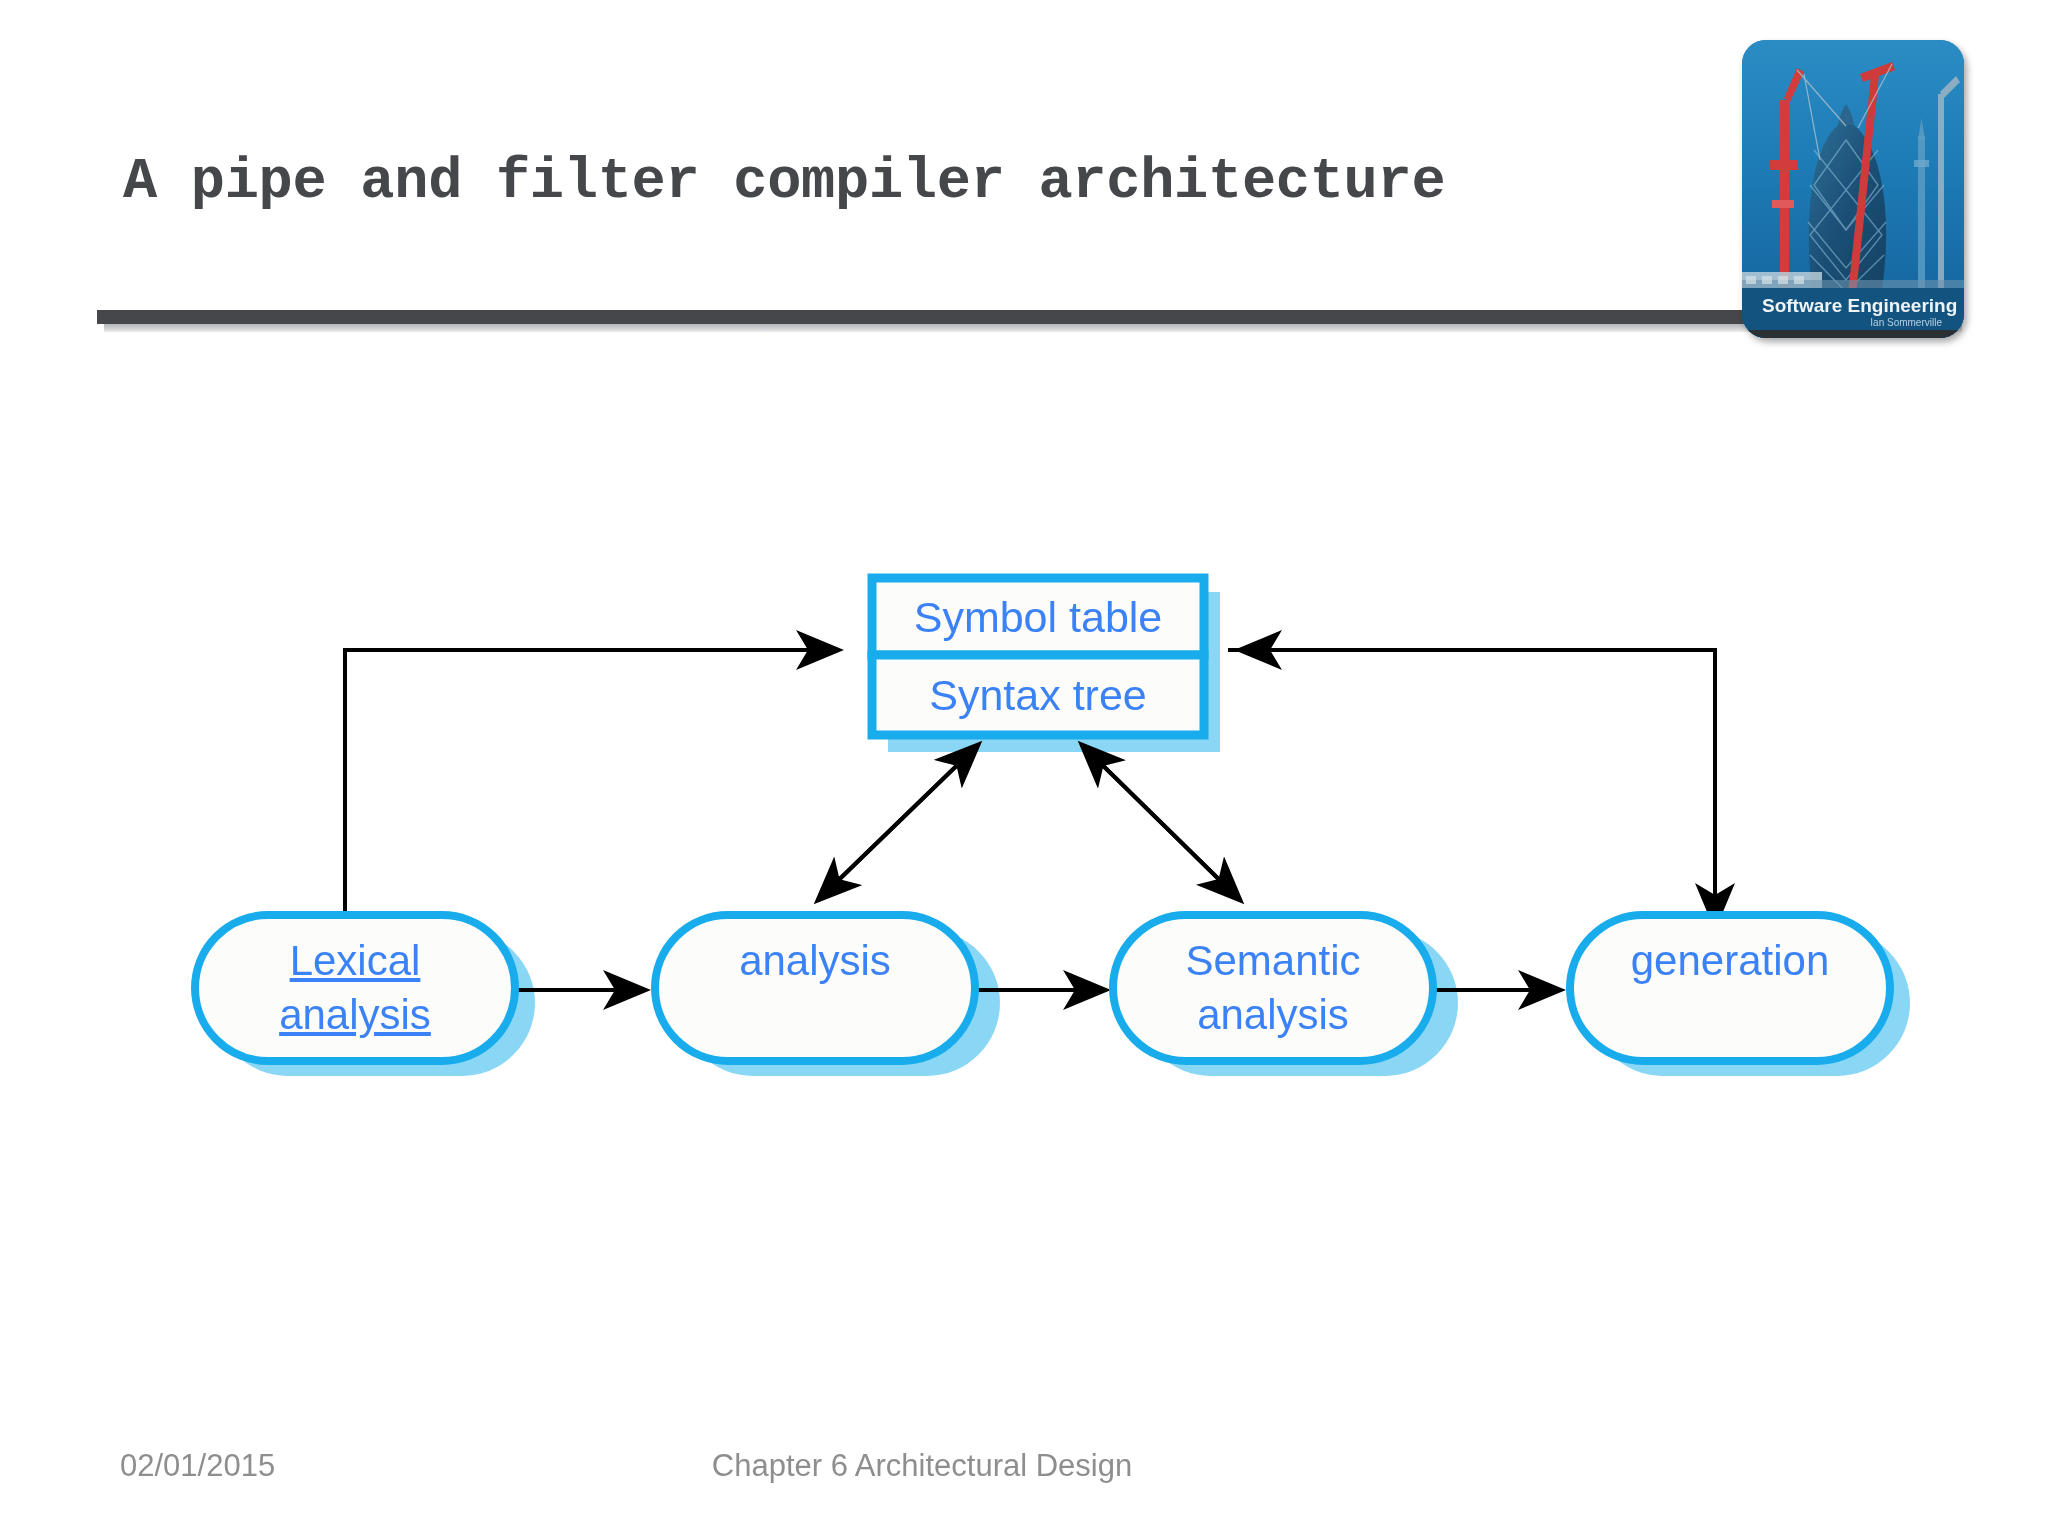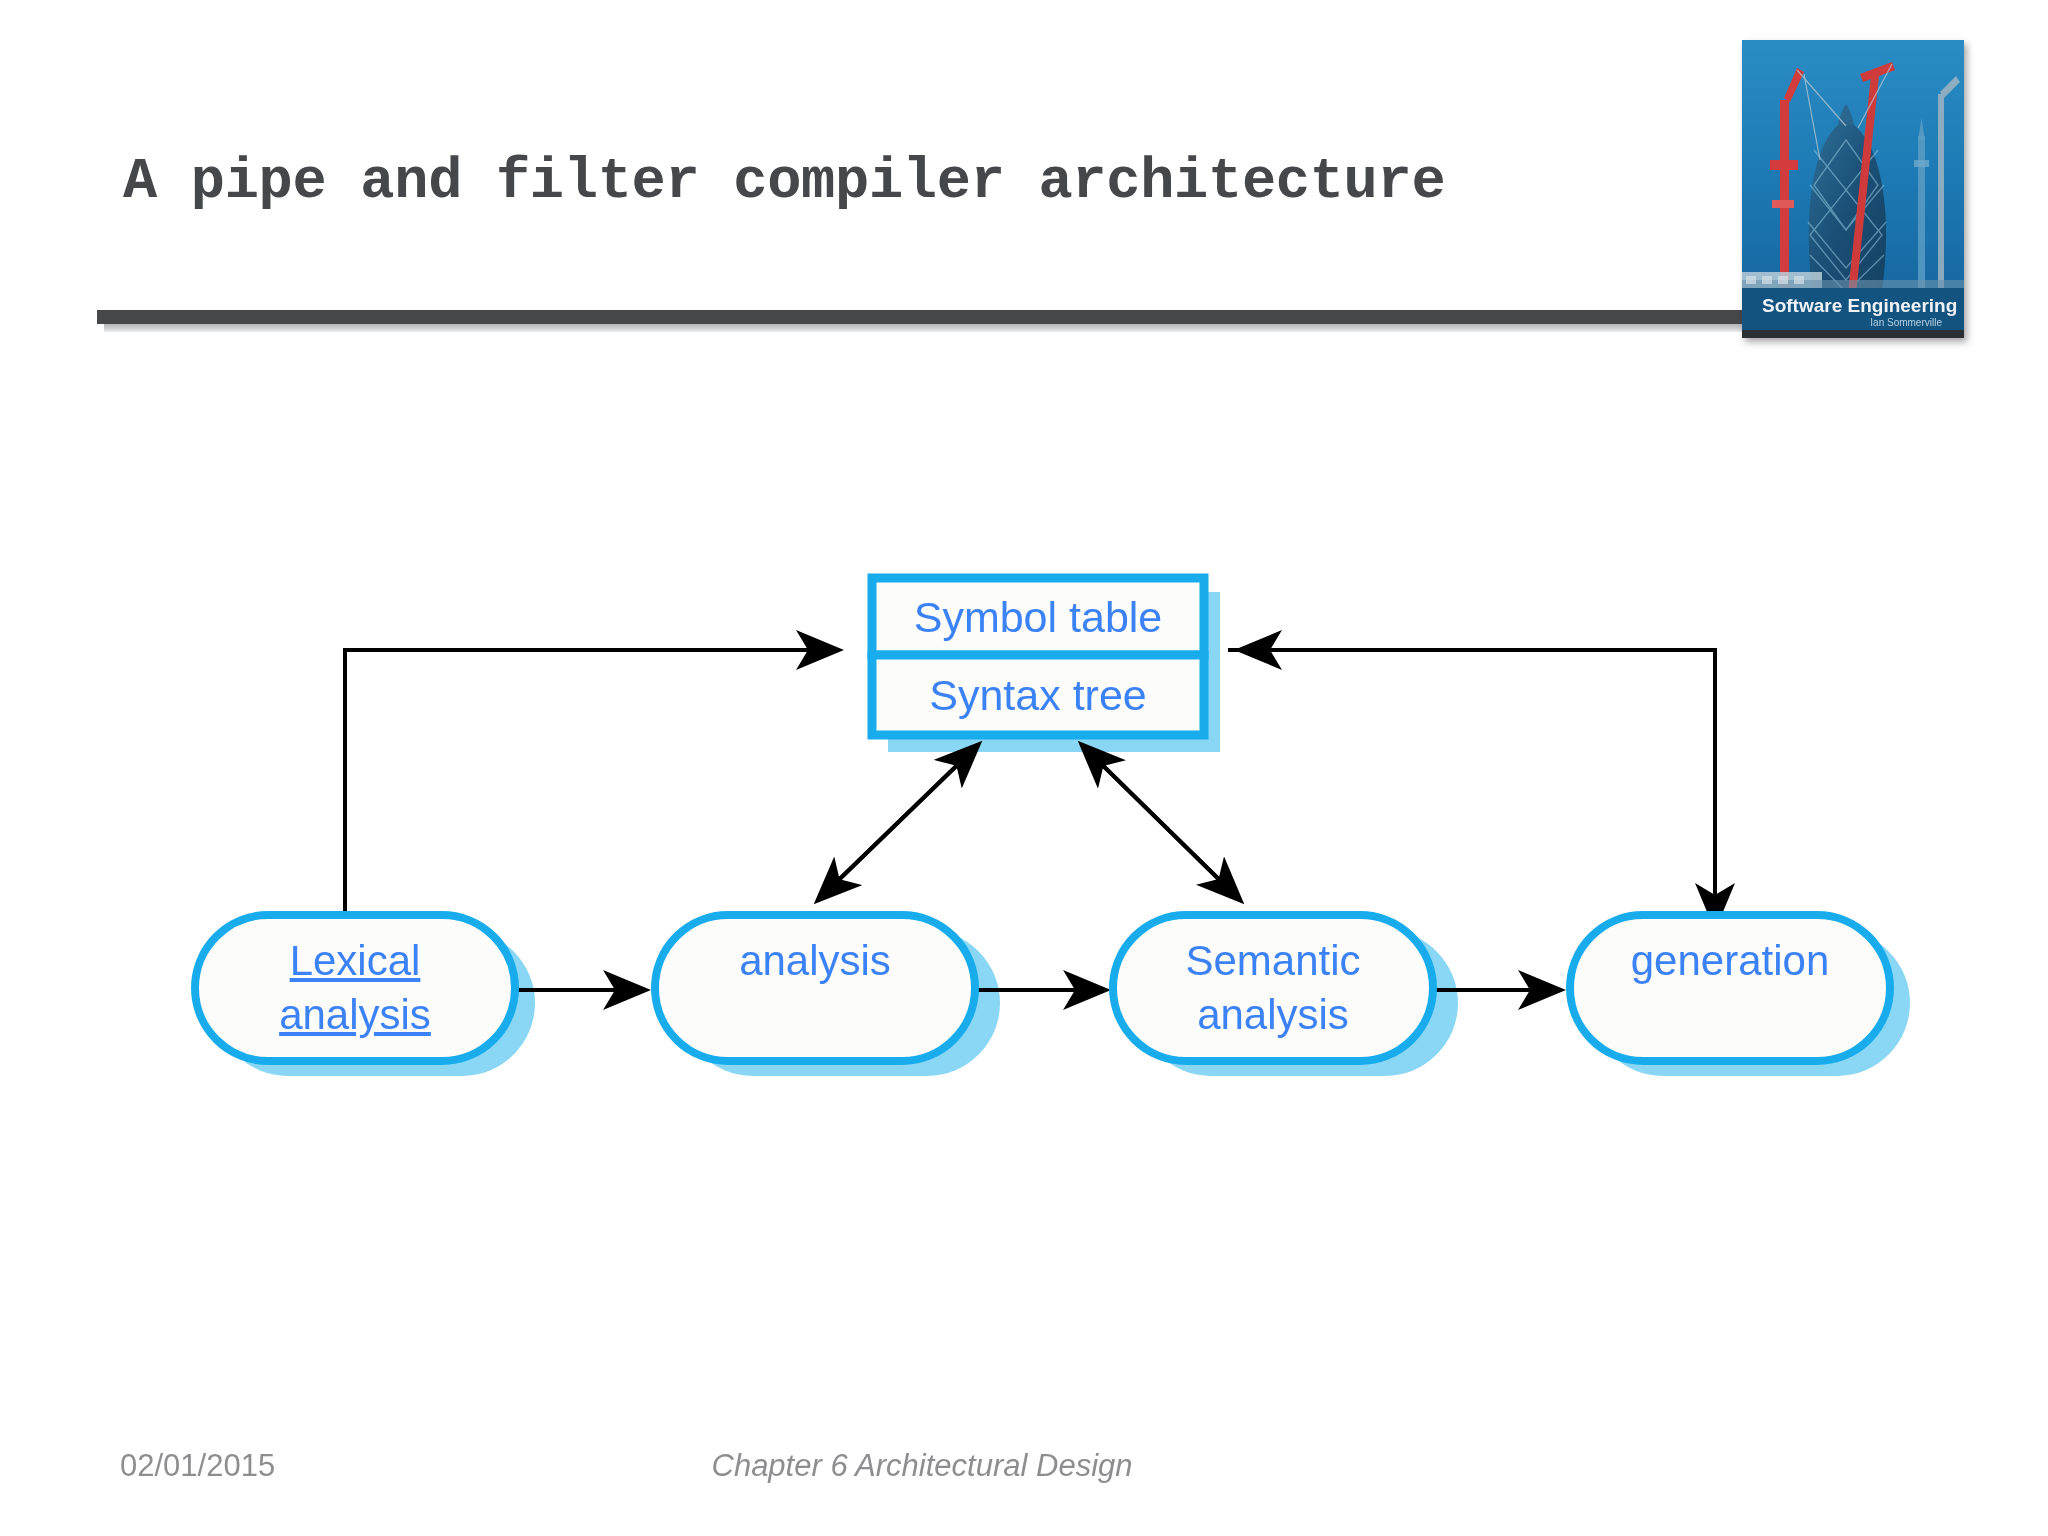--- a/index.html
+++ b/index.html
@@ -55,20 +55,21 @@
   
   #book-cover {
     position: absolute;
     left: 1742px;
     top: 40px;
     width: 222px;
     height: 298px;
     box-shadow: 3px 4px 7px rgba(0,0,0,0.35);
     overflow: hidden;
     background: #1d72ad;
+    border-radius: 24px;
   }
   #book-cover svg { display: block; width: 100%; height: 100%; }
 
   
   #diagram {
     position: absolute;
     left: 0;
     top: 0;
     width: 2048px;
     height: 1536px;
@@ -95,21 +96,21 @@
 
   
   .footer-text {
     position: absolute;
     font-family: "Liberation Sans", sans-serif;
     font-size: 31px;
     color: #8e8e90;
     white-space: nowrap;
   }
   #footer-date  { left: 120px;  top: 1448px; }
-  #footer-center{ left: 0; top: 1448px; width: 1844px; text-align: center; font-style: italic; }
+  #footer-center{ left: 0; top: 1448px; width: 1844px; text-align: center; }
   #footer-page  { left: 0; top: 1448px; width: 1960px; text-align: right; }
 </style>
 </head>
 <body>
 
 <div id="slide">
 
   <div id="slide-title">A pipe and filter compiler architecture</div>
 
   <div id="title-rule-shadow"></div>

